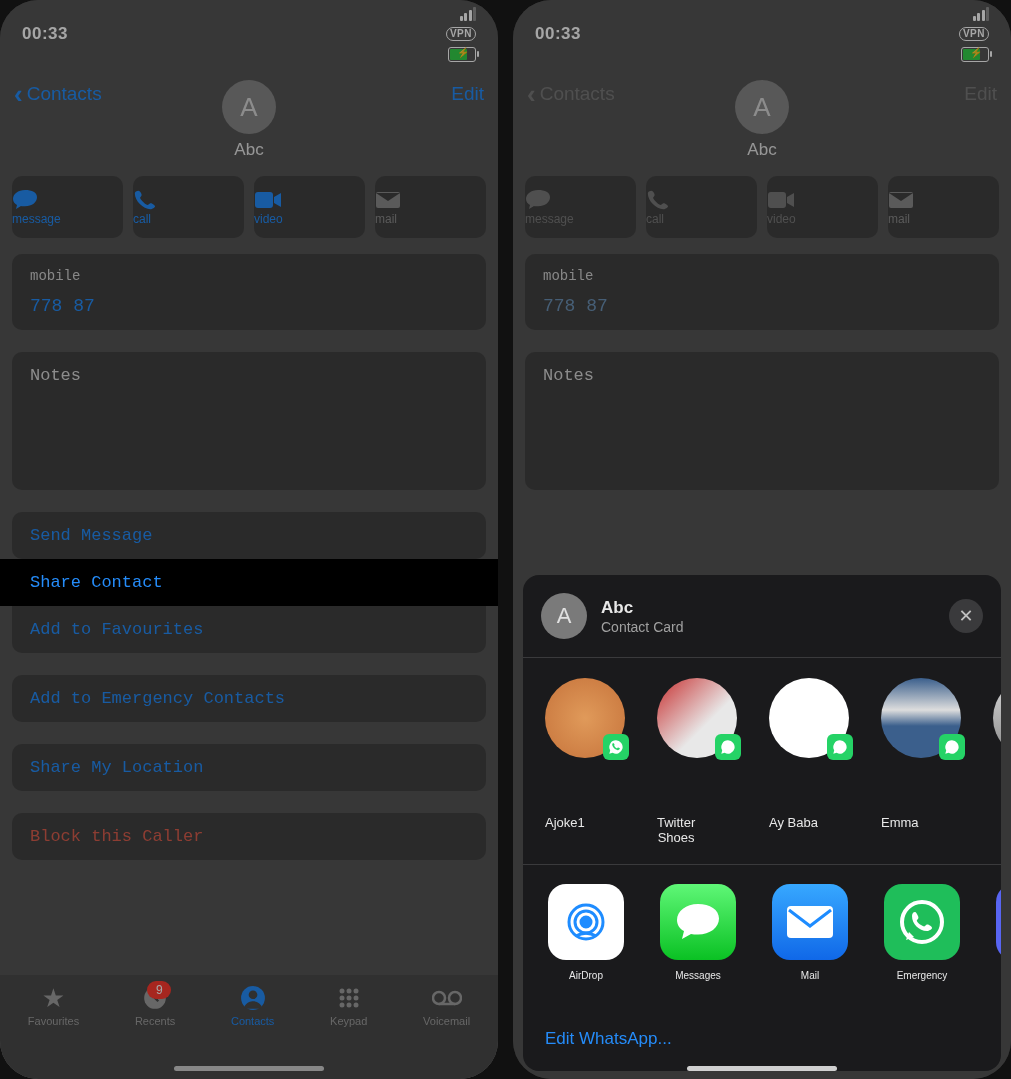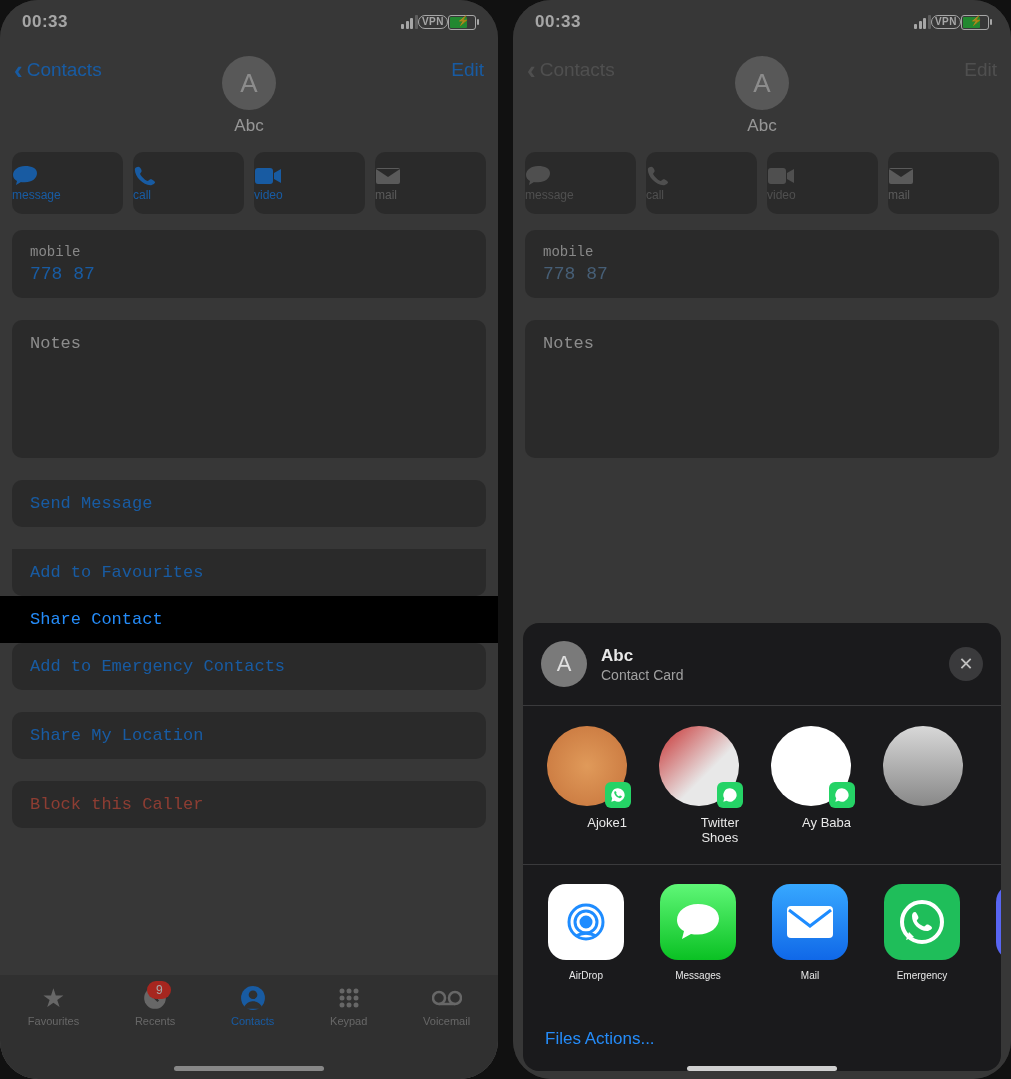--- a/index.html
+++ b/index.html
@@ -16,22 +16,22 @@
     --text-dim: #a0a0a0;
     --overlay: rgba(0,0,0,0.35);
   }
   html,body{margin:0;padding:0;background:#111;font-family:-apple-system,Helvetica,Arial,sans-serif;}
   .stage{width:1011px;height:1079px;background:#111;display:flex;gap:15px;padding:0;box-sizing:border-box;}
   .phone{width:498px;height:1079px;background:#555;border-radius:38px;position:relative;overflow:hidden;flex-shrink:0;}
   .phone:first-child{width:498px;}
   .dim{position:absolute;inset:0;background:var(--overlay);pointer-events:none;z-index:50;}
 
   
-  .status{height:44px;display:flex;align-items:center;justify-content:space-between;padding:0 22px;color:#fff;font-size:17px;font-weight:600;letter-spacing:0.5px;}
-  .status .right{display:flex;align-items:center;}
+  .status{height:44px;display:flex;align-items:center;justify-content:space-between;padding:12px 22px;color:#fff;font-size:17px;font-weight:600;letter-spacing:0.5px;}
+  .status .right{display:flex;align-items:flex-end;gap:6px;flex-direction:column;}
   .sig{display:inline-flex;align-items:flex-end;gap:1.5px;}
   .sig i{width:3px;background:#fff;display:inline-block;border-radius:1px;}
   .sig i:nth-child(1){height:5px}
   .sig i:nth-child(2){height:8px}
   .sig i:nth-child(3){height:11px}
   .sig i:nth-child(4){height:14px;opacity:.35}
   .vpn{border:1.5px solid #fff;border-radius:8px;padding:0 3px;font-size:10px;line-height:12px;}
   .batt{width:26px;height:13px;border:1.5px solid #fff;border-radius:3px;position:relative;}
   .batt::after{content:"";position:absolute;right:-4px;top:3.5px;width:2px;height:6px;background:#fff;border-radius:1px;}
   .batt i{position:absolute;left:1px;top:1px;bottom:1px;width:65%;background:#35d14b;border-radius:1px;}
@@ -53,21 +53,21 @@
   .pill.disabled{color:#8a8a8a;}
   .pill .ico{font-size:22px;height:24px;display:flex;align-items:center;}
 
   
   .block{margin:0 12px 22px;background:var(--card);border-radius:10px;overflow:hidden;font-family:Liberation Mono, monospace;}
   .block.bright{background:#000;}
   .row{padding:14px 18px;font-size:17px;color:var(--blue);}
   .row.red{color:var(--red);}
   .row.muted{color:#d8d8d8;}
   .row .label{font-size:14px;color:#d0d0d0;}
-  .row .value{font-size:18px;color:var(--blue);margin-top:4px;}
+  .row .value{font-size:18px;color:var(--blue);margin-top:12px;}
   .notes{height:110px;}
 
   
   .tabbar{position:absolute;left:0;right:0;bottom:0;height:94px;background:#4a4a4a;display:flex;justify-content:space-around;align-items:flex-start;padding-top:10px;}
   .tab{display:flex;flex-direction:column;align-items:center;gap:4px;color:#9e9e9e;font-size:11px;position:relative;}
   .tab.active{color:var(--blue);}
   .tab .ti{font-size:26px;height:26px;display:flex;align-items:center;}
   .badge{position:absolute;top:-4px;right:4px;background:#ff3b30;color:#fff;border-radius:10px;min-width:18px;height:18px;font-size:12px;display:flex;align-items:center;justify-content:center;padding:0 3px;}
   .homebar{position:absolute;bottom:8px;left:50%;transform:translateX(-50%);width:150px;height:5px;border-radius:3px;background:#d0d0d0;}
 
@@ -75,21 +75,21 @@
   .sheet{position:absolute;left:10px;right:10px;bottom:8px;background:var(--sheet);border-radius:16px;z-index:100;color:#e8e8e8;overflow:hidden;}
   .sheet-head{display:flex;align-items:center;gap:14px;padding:18px 18px;}
   .sheet-head .avatar{width:46px;height:46px;background:#7a7a7a;color:#e0e0e0;font-size:22px;}
   .sheet-head .t{display:flex;flex-direction:column;}
   .sheet-head .t1{font-size:17px;font-weight:600;}
   .sheet-head .t2{font-size:14px;color:#a0a0a0;margin-top:1px;}
   .sheet-head .close{margin-left:auto;width:34px;height:34px;border-radius:50%;background:#3a3a3c;display:flex;align-items:center;justify-content:center;color:#bfbfbf;font-size:18px;}
   .hr{height:0.5px;background:#3a3a3c;}
 
   .people{display:flex;gap:30px;padding:20px 0 18px 22px;overflow:hidden;}
-  .person{display:flex;flex-direction:column;align-items:flex-end;width:82px;flex-shrink:0;}
+  .person{display:flex;flex-direction:column;align-items:flex-start;width:82px;flex-shrink:0;gap:48px;}
   .pava{width:80px;height:80px;border-radius:50%;background:#999;position:relative;}
   .pava.c0{background:radial-gradient(circle,#e09a5a,#c6733b);}
   .pava.c1{background:linear-gradient(135deg,#c73030,#e8e8e8 60%);}
   .pava.c2{background:#fff;}
   .pava.c3{background:linear-gradient(#3b5f8c,#ddd 40%,#3b5f8c 60%);}
   .pava.c4{background:linear-gradient(#d8d8d8, #888);}
   .wa{position:absolute;right:-4px;bottom:-2px;width:26px;height:26px;border-radius:6px;background:#25d366;display:flex;align-items:center;justify-content:center;color:#fff;font-size:16px;}
   .plabel{font-size:13px;color:#e8e8e8;margin-top:10px;text-align:center;line-height:1.15;white-space:pre-line;}
 
   .apps{display:flex;gap:30px;padding:20px 0 18px 22px;overflow:hidden;}
@@ -197,25 +197,25 @@
     </div>
 
     <div class="block">
       <div class="row muted notes">Notes</div>
     </div>
 
     <div class="block">
       <div class="row">Send Message</div>
     </div>
 
+    <div class="block bright" style="border-radius:0;margin-left:0;margin-right:0;position:relative;z-index:60;margin-top:-22px;margin-bottom:0;">
+      <div class="row" style="padding-left:30px">Share Contact</div>
+    </div>
     <div class="block" style="margin-top:0;border-top-left-radius:0;border-top-right-radius:0">
       <div class="row">Add to Favourites</div>
-    </div>
-    <div class="block bright" style="border-radius:0;margin-left:0;margin-right:0;position:relative;z-index:60;margin-top:-22px;margin-bottom:0;">
-      <div class="row" style="padding-left:30px">Share Contact</div>
     </div>
 
     <div class="block">
       <div class="row">Add to Emergency Contacts</div>
     </div>
 
     <div class="block">
       <div class="row">Share My Location</div>
     </div>
 
@@ -403,20 +403,30 @@
           <div class="pava c2">
               <div class="wa">
                 <svg width="16" height="16" viewBox="0 0 24 24" fill="#fff">
                   <path d="M12 2a10 10 0 00-8.7 15L2 22l5-1.3A10 10 0 1012 2z"></path>
                 </svg>
               </div>
             </div>
           <div class="plabel">Ay Baba</div>
         </div>
         <div class="person">
+          <div class="pava c3">
+              <div class="wa">
+                <svg width="16" height="16" viewBox="0 0 24 24" fill="#fff">
+                  <path d="M12 2a10 10 0 00-8.7 15L2 22l5-1.3A10 10 0 1012 2z"></path>
+                </svg>
+              </div>
+            </div>
+          <div class="plabel">Emma</div>
+        </div>
+        <div class="person">
           <div class="pava c4"></div>
 
         </div>
       </div>
 
       <div class="hr"></div>
 
       <div class="apps">
         <div class="app">
           <div class="appico airdrop">
@@ -458,20 +468,20 @@
         </div>
         <div class="app">
           <div class="appico discord">
             
           </div>
 
         </div>
       </div>
 
       <div class="sheet-actions">
-        <div class="editact">Files Actions...</div>
+        <div class="editact">Edit WhatsApp...</div>
       </div>
     </div>
 
     <div class="homebar" style="z-index:101"></div>
   </div>
 
 </div>
 
 </body></html>

